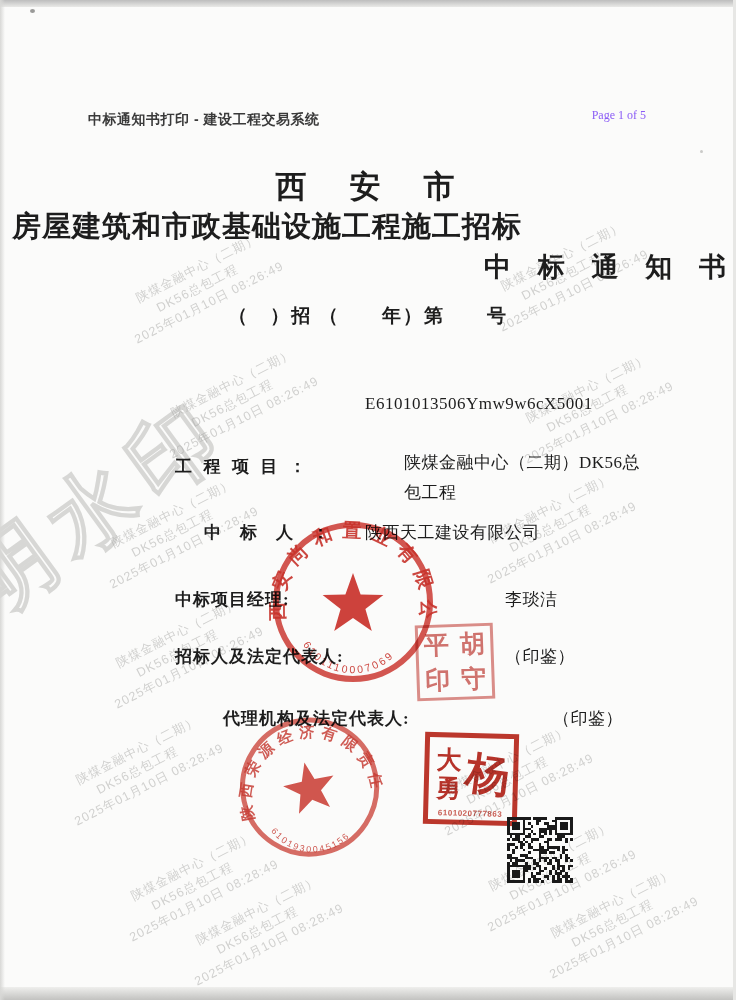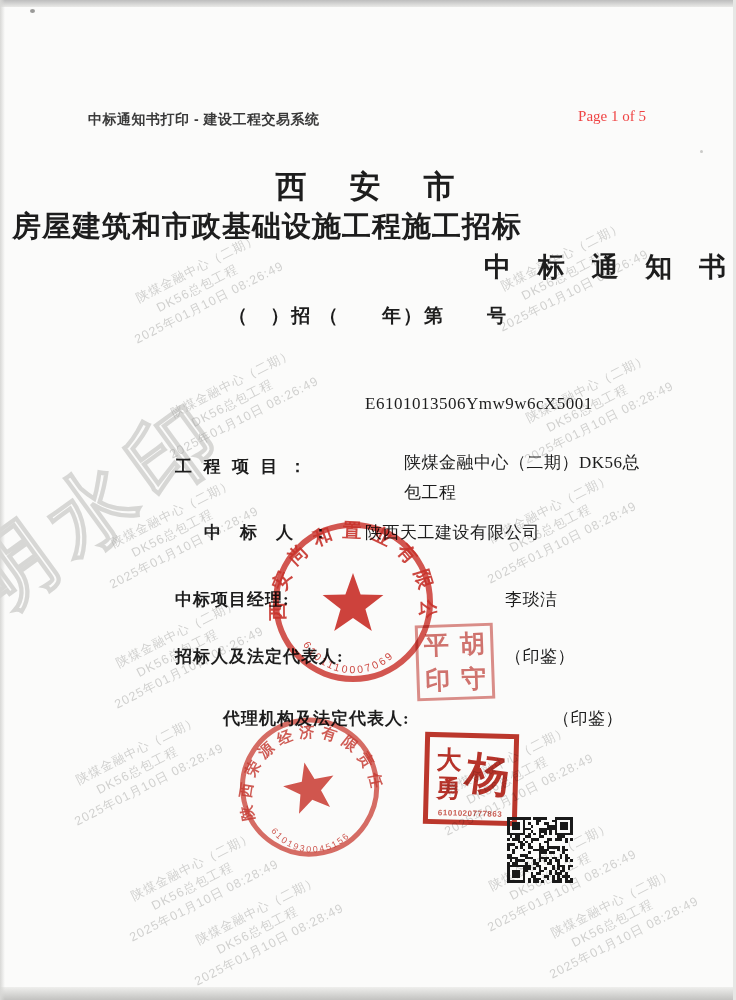--- a/index.html
+++ b/index.html
@@ -9,21 +9,21 @@
   
   .edge-top{position:absolute;left:0;top:0;width:736px;height:7px;background:linear-gradient(#bdbdbd,#e9e9e7);}
   .edge-bottom{position:absolute;left:0;bottom:0;width:736px;height:13px;background:linear-gradient(#efefed,#c2c2c0);}
   .edge-left{position:absolute;left:0;top:0;width:5px;height:1000px;background:linear-gradient(90deg,#d8d8d6,rgba(255,255,255,0));}
   .edge-right{position:absolute;right:0;top:0;width:3px;height:1000px;background:#e7e7e5;}
   .speck{position:absolute;background:#9a9a98;border-radius:50%;}
 
   
   .hdr-left{position:absolute;left:88px;top:111px;font-family:"Liberation Sans","DejaVu Sans",sans-serif;
             font-weight:bold;font-size:14px;color:#3a3a3a;letter-spacing:.5px;}
-  .hdr-right{position:absolute;right:90px;top:108px;font-size:15px;color:#ef4444;}
+  .hdr-right{position:absolute;right:90px;top:108px;font-size:12px;color:#8b5cf6;}
 
   
   .t1{position:absolute;left:0;right:0;top:166px;text-align:center;font-size:31px;font-weight:bold;letter-spacing:6px;}
   .t2{position:absolute;left:0;right:0;top:207px;text-align:left;font-size:29px;font-weight:bold;letter-spacing:1px;padding-left:12px;}
   .t3{position:absolute;left:0;right:0;top:249px;text-align:right;font-size:27px;font-weight:bold;letter-spacing:10px;}
   .docnum{position:absolute;left:0;right:0;top:303px;text-align:center;font-size:19px;font-weight:bold;letter-spacing:2px;}
 
   
   .lbl{position:absolute;left:175px;font-size:17px;font-weight:bold;letter-spacing:1px;white-space:pre;}
   .val{position:absolute;font-size:17px;letter-spacing:.5px;}

